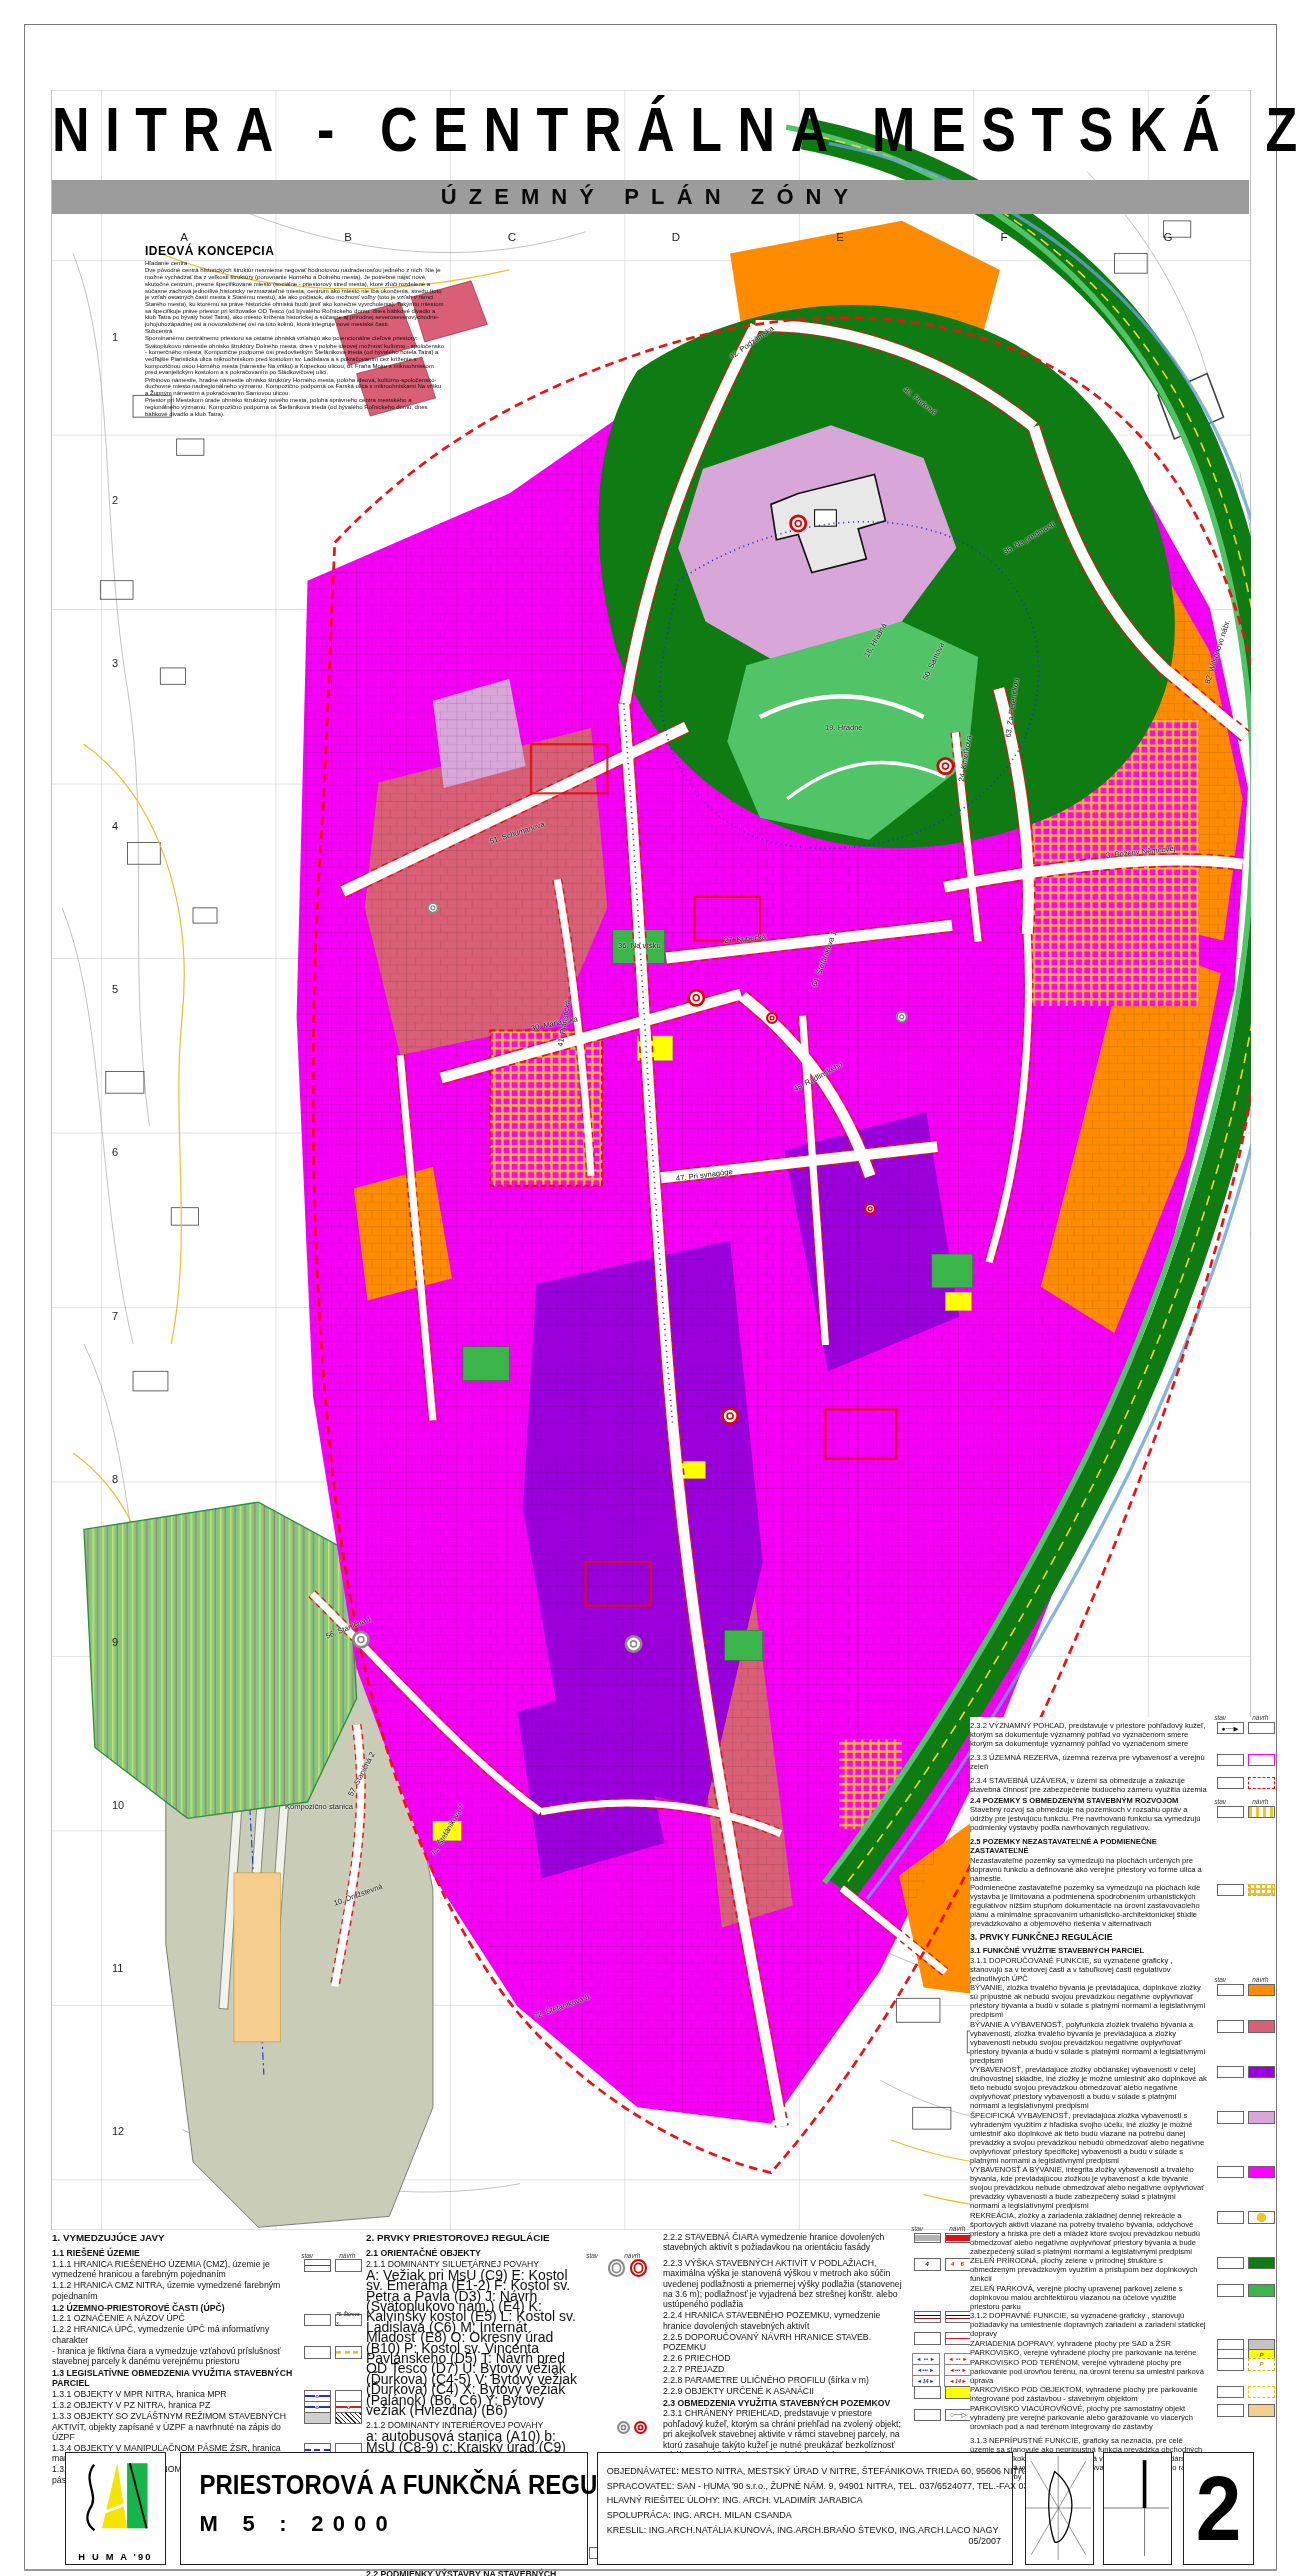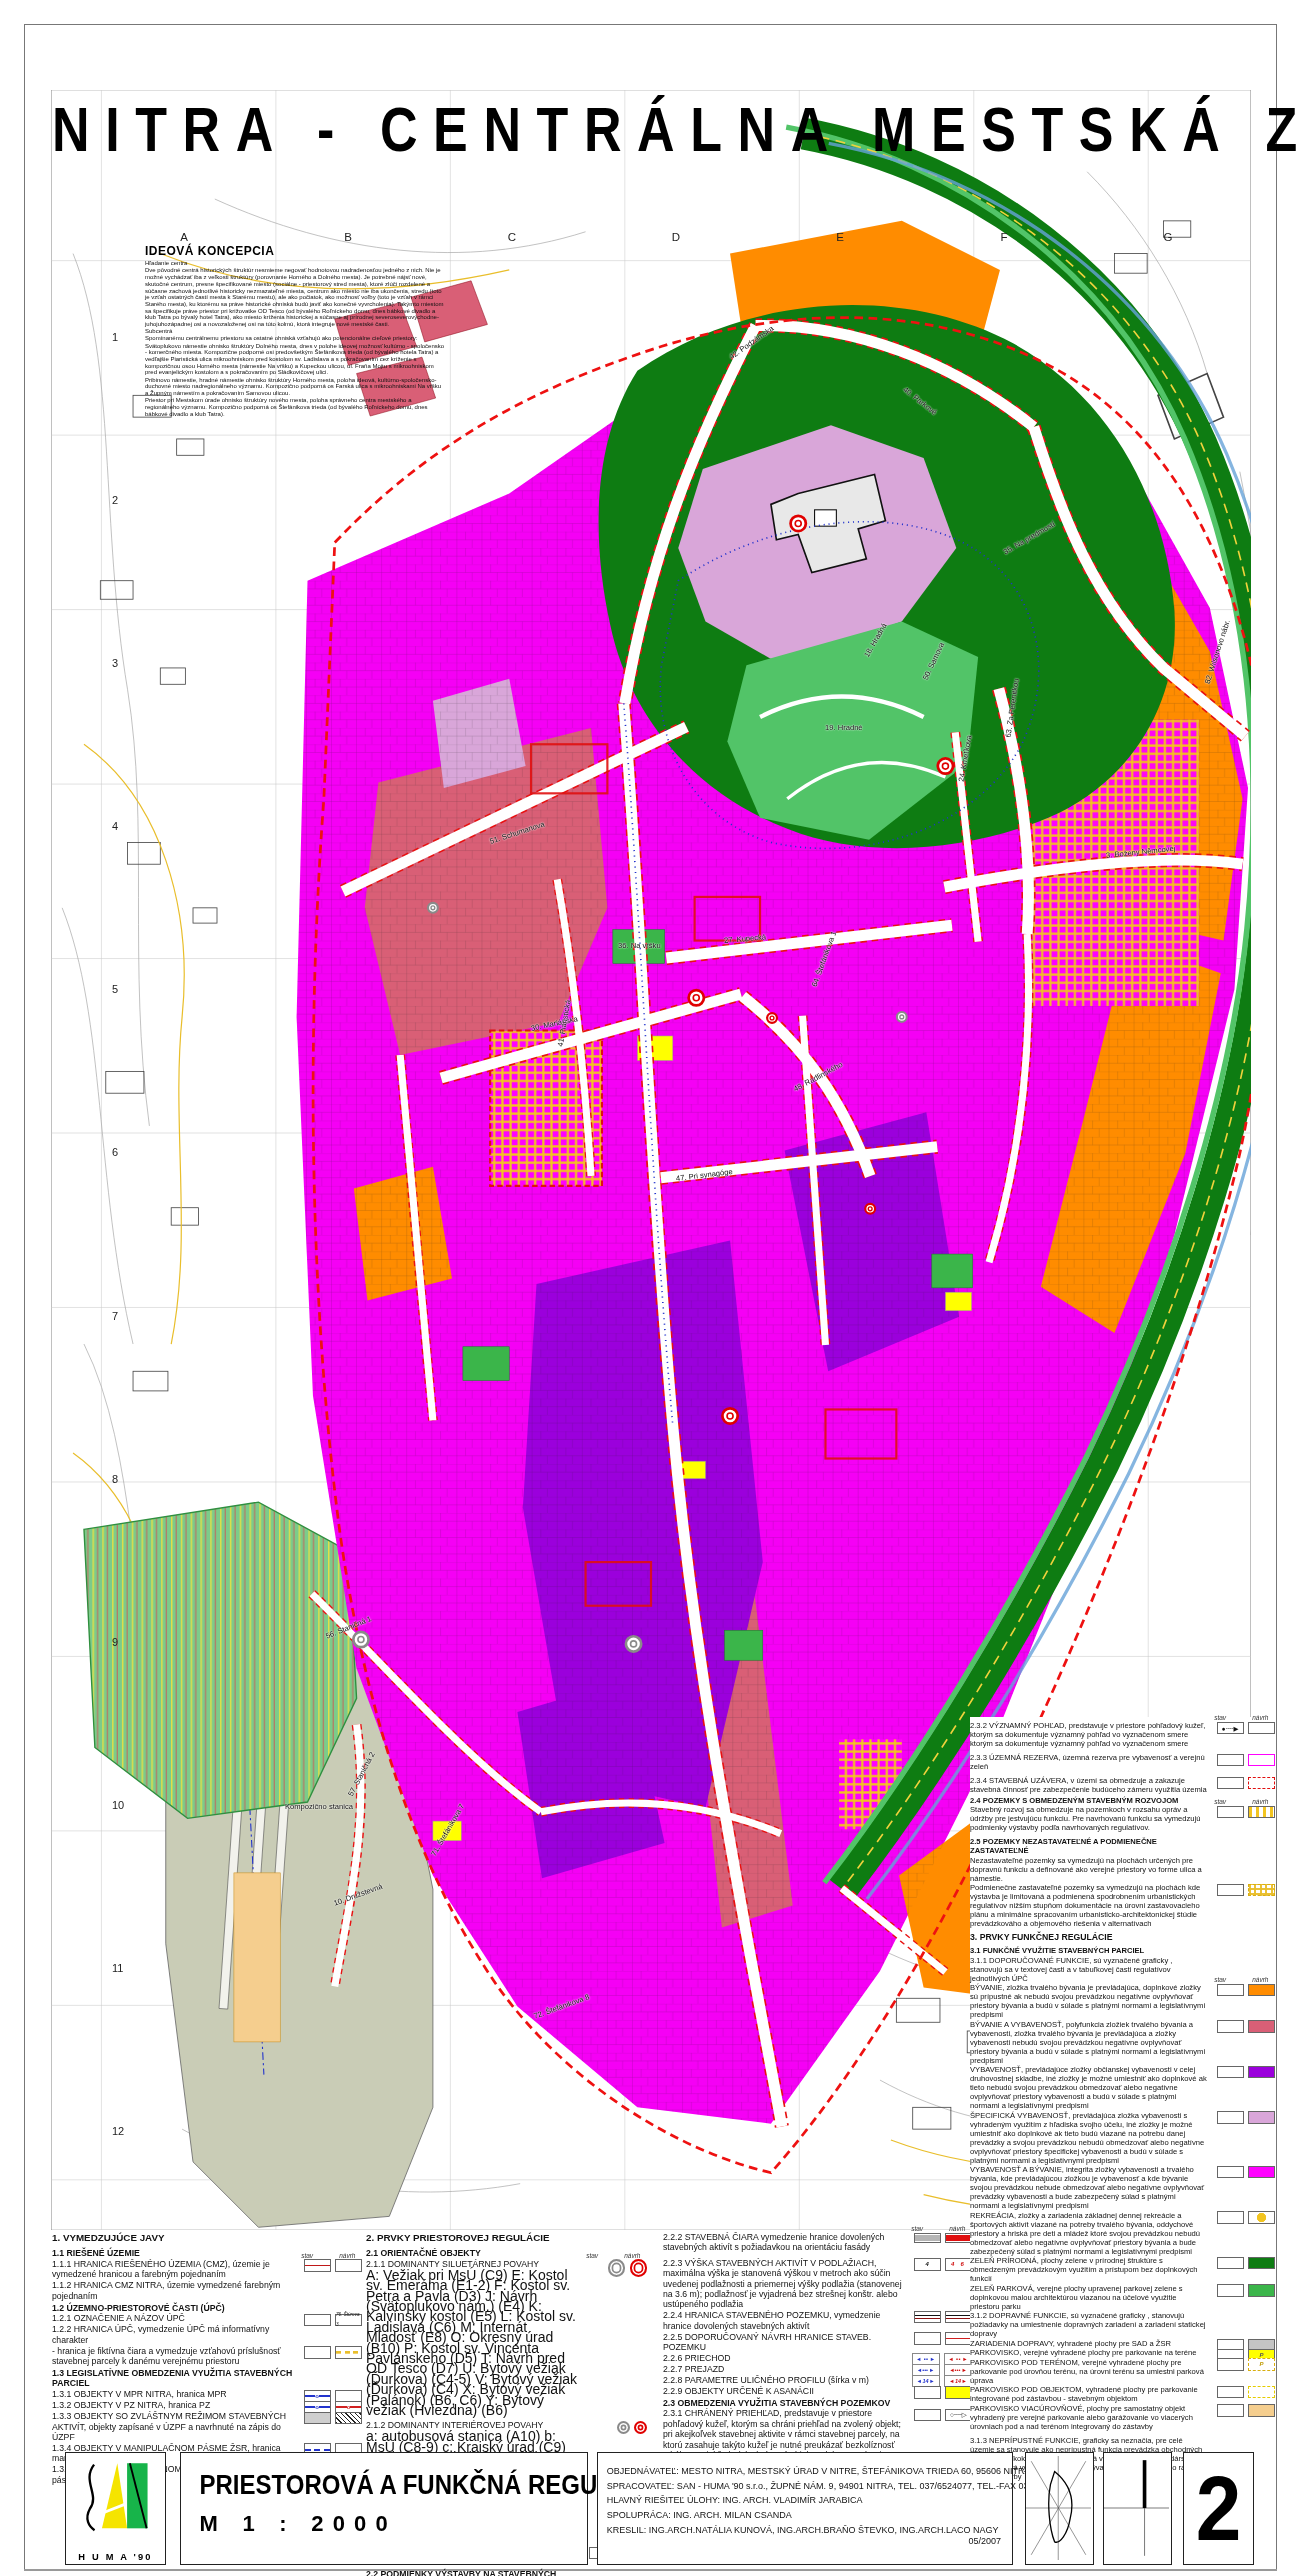--- a/index.html
+++ b/index.html
@@ -410,20 +410,23 @@
 
         <span class="street-label" style="left: 283px; top: 1809px; transform: rotate(-20deg);">10. Družstevná</span>
 
         <span class="street-label" style="left: 234px; top: 1712px; transform: rotate(0deg);">Kompozično stanica</span>
 
         <span class="street-label" style="left: 483px; top: 1922px; transform: rotate(-20deg);">72. Štefánikova 8</span>
       </div>
   </div>
 
   <div class="page-title">NITRA - CENTRÁLNA MESTSKÁ ZÓNA</div>
+  <div class="subtitle-bar">
+    <span>ÚZEMNÝ PLÁN ZÓNY</span>
+  </div>
   <div class="grid-letters">
 
   <span>A</span>
       <span>B</span>
       <span>C</span>
       <span>D</span>
       <span>E</span>
       <span>F</span>
       <span>G</span>
     </div>
@@ -1038,21 +1041,21 @@
       <polygon points="62,162 95,22 116,162" fill="#F5E400"></polygon>
       <rect x="116" y="22" width="44" height="140" fill="#17B44A"></rect>
       <path d="M122,22 L158,162" stroke="#000" stroke-width="4"></path>
       <path d="M66,128 L112,110" stroke="#fff" stroke-width="6"></path>
     </svg>
     <div class="cap">H U M A '90</div>
   </div>
 
   <div class="tb-box tb-main">
     <div class="t1">PRIESTOROVÁ A FUNKČNÁ REGULÁCIA</div>
-    <div class="t2">M  1 : 2000</div>
+    <div class="t2">M  5 : 2000</div>
   </div>
 
   <div class="tb-box tb-credits">
     <div>
 
     <div>OBJEDNÁVATEĽ: MESTO NITRA, MESTSKÝ ÚRAD V NITRE, ŠTEFÁNIKOVA TRIEDA 60, 95606 NITRA</div>
         <div>SPRACOVATEĽ: SAN - HUMA '90 s.r.o., ŽUPNÉ NÁM. 9, 94901 NITRA, TEL. 037/6524077, TEL.-FAX 037/6524022</div>
         <div>HLAVNÝ RIEŠITEĽ ÚLOHY: ING. ARCH. VLADIMÍR JARABICA</div>
         <div>SPOLUPRÁCA: ING. ARCH. MILAN CSANDA</div>
         <div>KRESLIL: ING.ARCH.NATÁLIA KUNOVÁ, ING.ARCH.BRAŇO ŠTEVKO, ING.ARCH.LACO NAGY</div>

